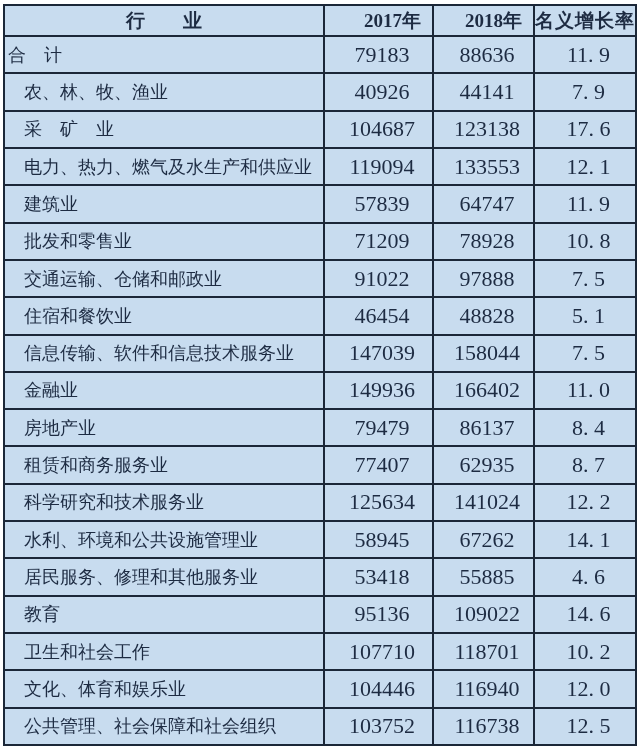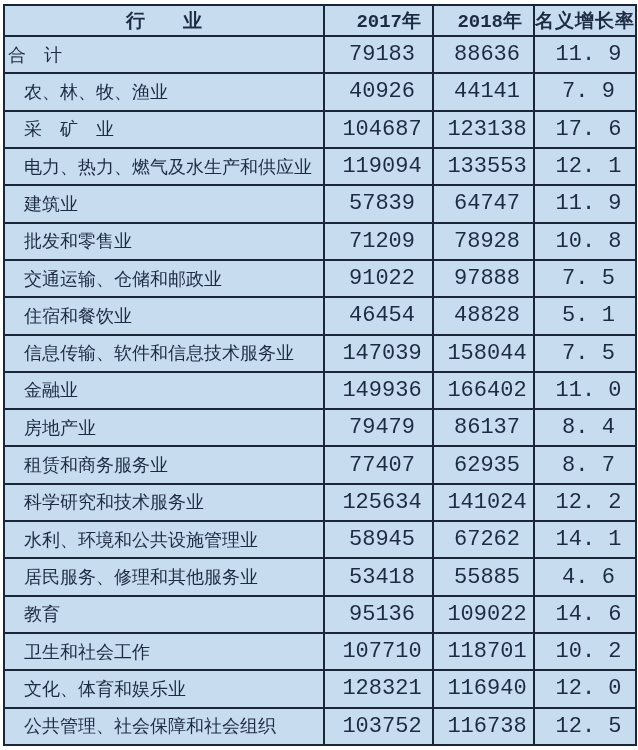--- a/index.html
+++ b/index.html
@@ -8,21 +8,21 @@
     --text-color:#1d2b42;
     --page-bg:#ffffff;
   }
   html,body{margin:0;padding:0;}
   body{
     width:638px;height:750px;
     background:var(--page-bg);
     font-family:"Liberation Serif","DejaVu Serif",serif;
     position:relative;overflow:hidden;
   }
-  .page{position:absolute;left:0;top:0;width:638px;height:619px;font-family:Liberation Mono, monospace;}
+  .page{position:absolute;left:0;top:0;width:638px;height:619px;}
   table.wage-table{
     position:absolute;left:3px;top:4px;
     width:632px;height:742px;
     border-collapse:collapse;table-layout:fixed;
   }
   .wage-table col.col-industry{width:320px;}
   .wage-table col.col-2017{width:109px;}
   .wage-table col.col-2018{width:101px;}
   .wage-table col.col-growth{width:102px;}
   .wage-table th,.wage-table td{
@@ -169,21 +169,21 @@
       <td class="c-num">14. 6</td>
     </tr>
         <tr>
       <td class="c-industry">卫生和社会工作</td>
       <td class="c-num">107710</td>
       <td class="c-num">118701</td>
       <td class="c-num">10. 2</td>
     </tr>
         <tr>
       <td class="c-industry">文化、体育和娱乐业</td>
-      <td class="c-num">128321</td>
+      <td class="c-num">104446</td>
       <td class="c-num">116940</td>
       <td class="c-num">12. 0</td>
     </tr>
         <tr>
       <td class="c-industry">公共管理、社会保障和社会组织</td>
       <td class="c-num">103752</td>
       <td class="c-num">116738</td>
       <td class="c-num">12. 5</td>
     </tr>
       </tbody>

